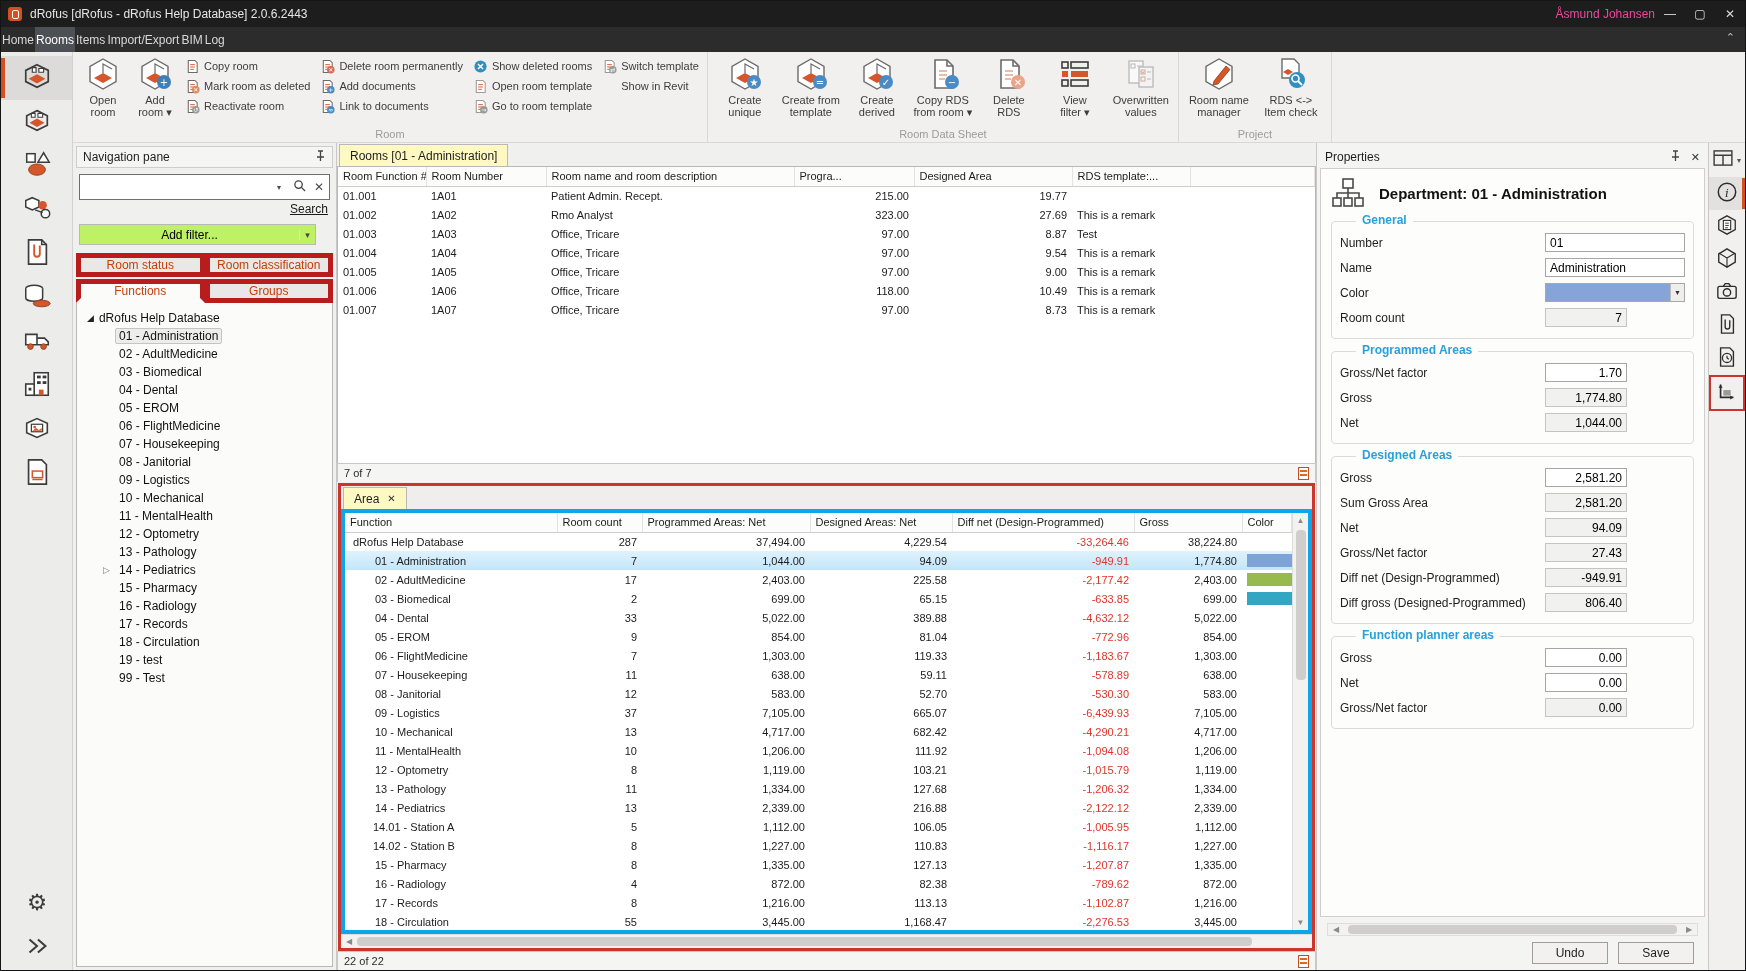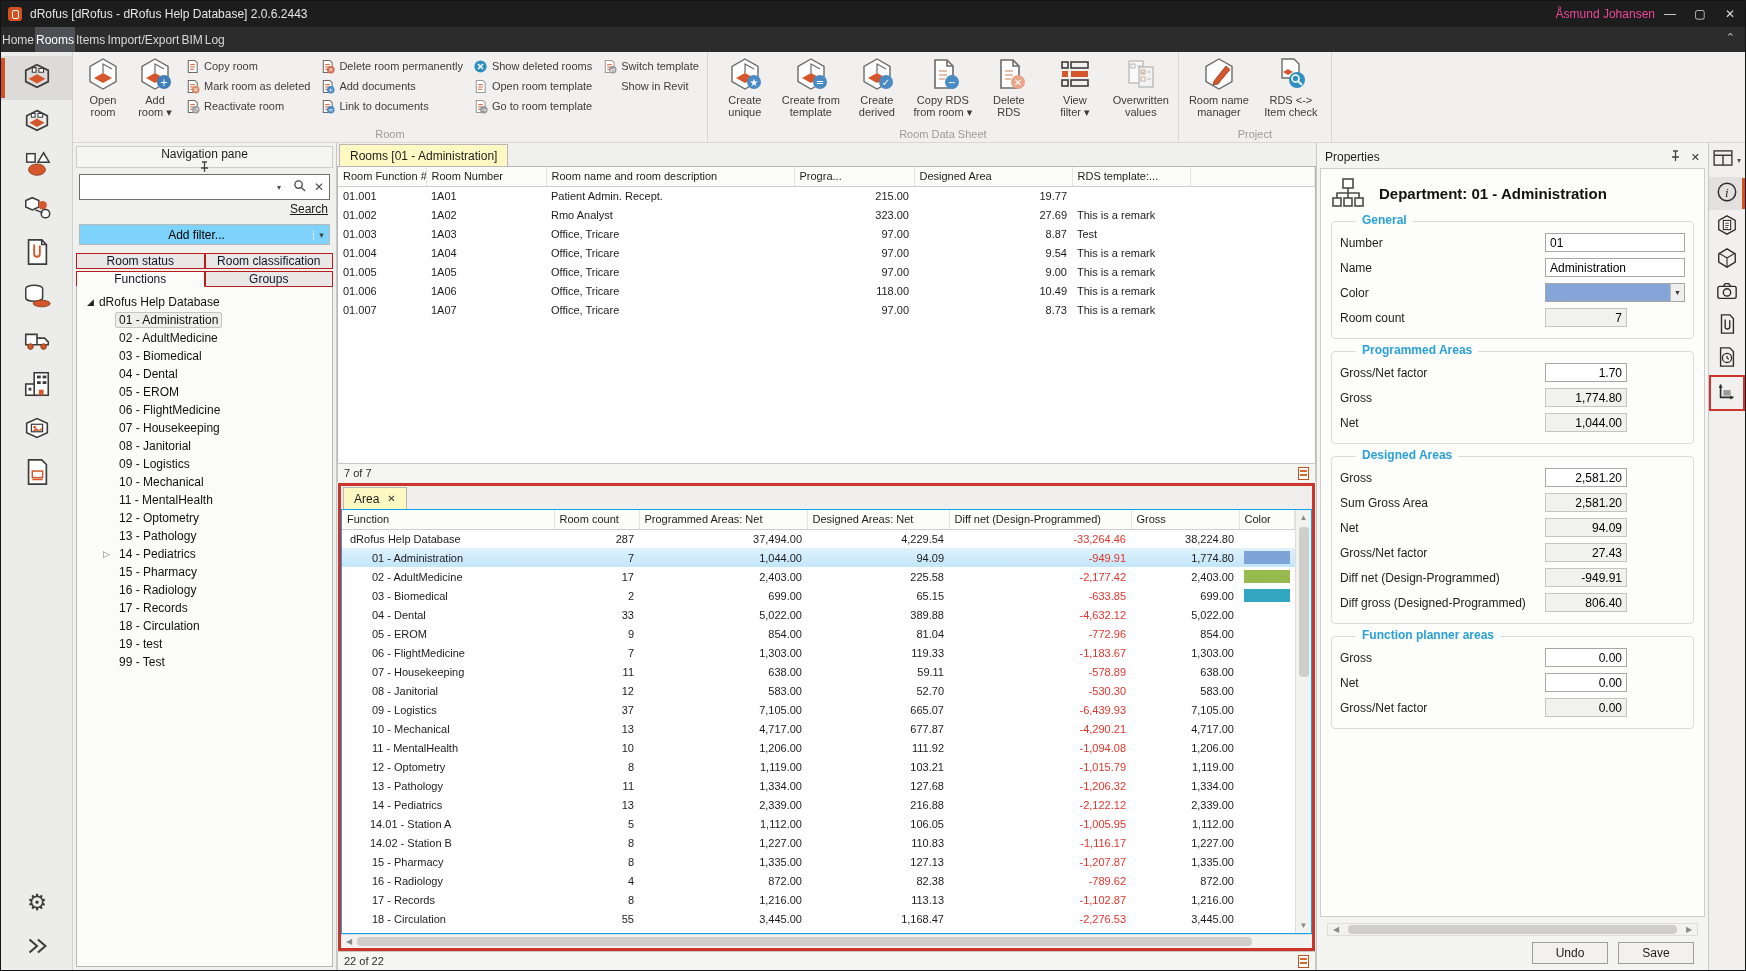--- a/index.html
+++ b/index.html
@@ -39,31 +39,31 @@
   .bigbtn .ic svg{width:34px;height:34px;}
   .smallcols{display:flex;gap:2px;padding-top:4px;}
   .scol{display:flex;flex-direction:column;gap:4px;}
   .sbtn{display:flex;align-items:center;gap:4px;height:16px;white-space:nowrap;padding:0 4px;}
   .sbtn .ic, .sbtn .ic svg{width:15px;height:15px;flex:none;}
   .caret{font-size:8px;color:#555;margin-left:1px;}
 
   
   .content{flex:1;display:flex;min-height:0;}
   .nav-pane{width:264px;background:#f0f0ef;border-right:1px solid #c9c8c6;display:flex;flex-direction:column;font-size:12px;flex:none;}
-  .pane-hdr{height:22px;background:#f5f5f4;border:1px solid #cfcecc;display:flex;align-items:center;padding:0 6px;color:#1d1d1d;margin:3px 3px 0 3px;flex-direction:column;}
+  .pane-hdr{height:22px;background:#f5f5f4;border:1px solid #cfcecc;display:flex;align-items:center;padding:0 6px;color:#1d1d1d;margin:3px 3px 0 3px;}
   .pane-hdr .ph-title{flex:1;}
   .searchrow{margin:6px 6px 0 6px;height:26px;background:#fff;border:1px solid #6e6e6e;display:flex;align-items:center;}
   .searchrow input{flex:1;border:none;outline:none;font-size:12px;padding:0 6px;min-width:0;}
   .sr-ic{width:20px;text-align:center;color:#4a4a4a;font-size:12px;flex:none;}
   .search-link{text-align:right;margin:2px 8px 0 0;text-decoration:underline;color:#1a1a1a;font-size:12px;}
-  .addfilter{margin:8px 6px 0 6px;height:21px;background:#7dd3fc;border:1px solid #b9b8b6;display:flex;align-items:center;}
+  .addfilter{margin:8px 20px 0 6px;height:21px;background:#bef264;border:1px solid #b9b8b6;display:flex;align-items:center;}
   .addfilter .af-label{flex:1;text-align:center;}
   .addfilter .af-caret{width:16px;text-align:center;border-left:1px solid #e0e0de;color:#444;font-size:9px;}
   .navtabs{display:flex;margin:8px 3px 0 3px;}
-  .navtab{flex:1;height:16px;background:#e9e8e7;border:1px solid #b91c1c;display:flex;align-items:center;justify-content:center;color:#0f172a;}
+  .navtab{flex:1;height:24px;background:#e9e8e7;border:5px solid #b91c1c;display:flex;align-items:center;justify-content:center;color:#c2410c;}
   .navtabs.row2 .navtab.active{background:#fbfbfa;border-bottom-color:#fbfbfa;}
   .tree{flex:1;background:#fbfbfa;border:1px solid #b9b8b6;border-top:none;margin:0 3px 3px 3px;padding-top:6px;overflow:hidden;}
   .troot{display:flex;align-items:center;height:18px;padding-left:10px;gap:5px;color:#111;}
   .titem{height:18px;display:flex;align-items:center;padding-left:42px;color:#111;position:relative;}
   .titem.sel .lbl{background:#ededec;border:1px solid #c6c5c3;border-radius:2px;padding:0 3px;margin-left:-4px;}
   .titem .exp{position:absolute;left:26px;font-size:9px;color:#777;}
   .exp-root{font-size:9px;color:#222;}
 
   
   .center{flex:1;display:flex;flex-direction:column;min-width:0;background:#f0f0ef;}
@@ -77,21 +77,21 @@
   th.r,td.r{text-align:right;}
   th.c,td.c{text-align:center;}
   .statusbar{height:19px;background:#f5f5f4;border-top:1px solid #c9c8c6;display:flex;align-items:center;font-size:11px;color:#2c2c2c;padding:0 6px;flex:none;border-left:1px solid #c9c8c6;border-right:1px solid #c9c8c6;}
   .statusbar .sfill{flex:1;}
   .report-ic{width:11px;height:13px;border:1px solid #c2511f;position:relative;background:#fff;}
   .report-ic::before{content:"";position:absolute;left:1px;right:1px;top:2px;height:2px;background:#d4692e;}
   .report-ic::after{content:"";position:absolute;left:1px;right:1px;top:6px;height:2px;background:#d4692e;}
 
   
   .area-outer{flex:none;border:3px solid #cc352b;margin:1px 1px 0 1px;background:#f0f0ef;display:flex;flex-direction:column;height:468px;}
-  .area-grid-wrap{flex:1;display:flex;min-height:0;background:#fff;border:1px solid #0ea5e9;}
+  .area-grid-wrap{flex:1;display:flex;min-height:0;background:#fff;border:4px solid #0ea5e9;}
   .area-rows{flex:1;overflow:hidden;display:flex;flex-direction:column;}
   .arow td.diff{color:#df352c;}
   .arow.sel{background:linear-gradient(#dff2fd,#c3e6fa);}
   .arow td.fn{padding-left:8px;}
   .arow.dept td.fn{padding-left:30px;}
   .arow.st td.fn{padding-left:28px;}
   .sw{width:46px;height:13px;margin:0 auto;}
   .vscroll{width:16px;background:#f2f2f1;border-left:1px solid #dedddb;display:flex;flex-direction:column;align-items:center;flex:none;}
   .vs-arrow{height:15px;color:#8a8a8a;font-size:8px;display:flex;align-items:center;}
   .vs-thumb{width:10px;height:150px;background:#cfcecc;border-radius:4px;margin-top:2px;}
@@ -921,21 +921,21 @@
                         <td class="r">7,105.00</td>
                         <td class="c">
                           <div class="sw"></div>
                         </td>
                       </tr>
 
                       <tr class="arow dept">
                         <td class="fn">10 - Mechanical</td>
                         <td class="r">13</td>
                         <td class="r">4,717.00</td>
-                        <td class="r">677.87</td>
+                        <td class="r">682.42</td>
                         <td class="r diff">-4,290.21</td>
                         <td class="r">4,717.00</td>
                         <td class="c">
                           <div class="sw"></div>
                         </td>
                       </tr>
 
                       <tr class="arow dept">
                         <td class="fn">11 - MentalHealth</td>
                         <td class="r">10</td>

